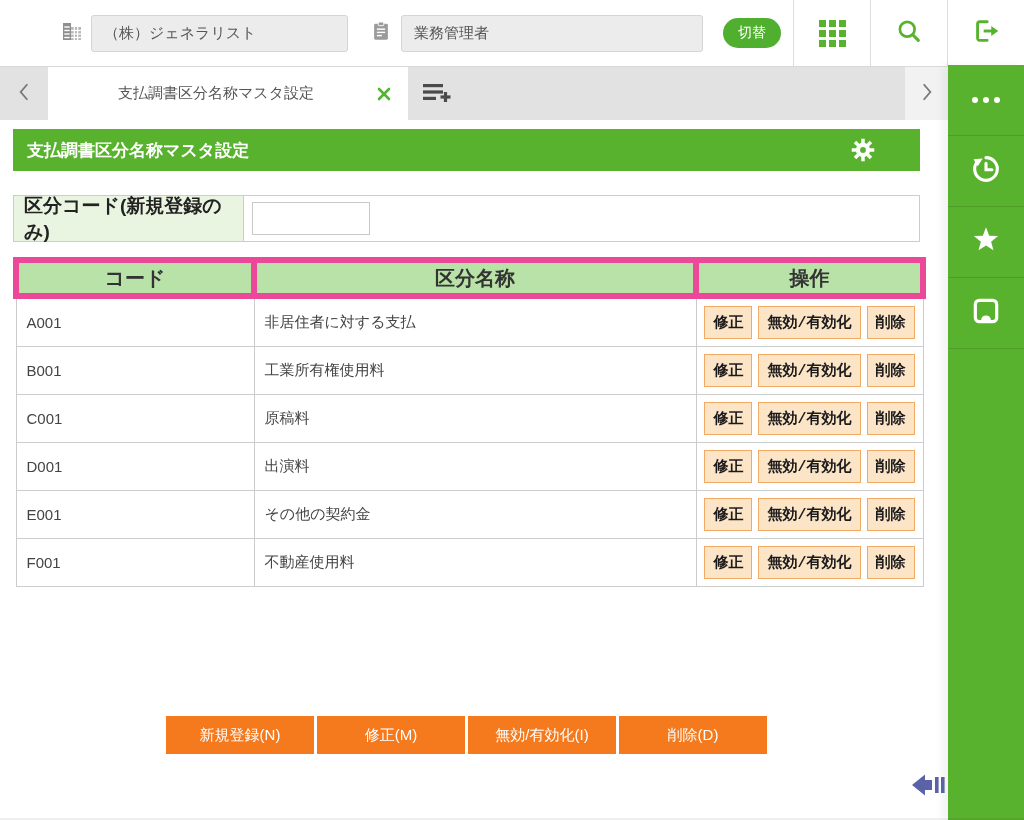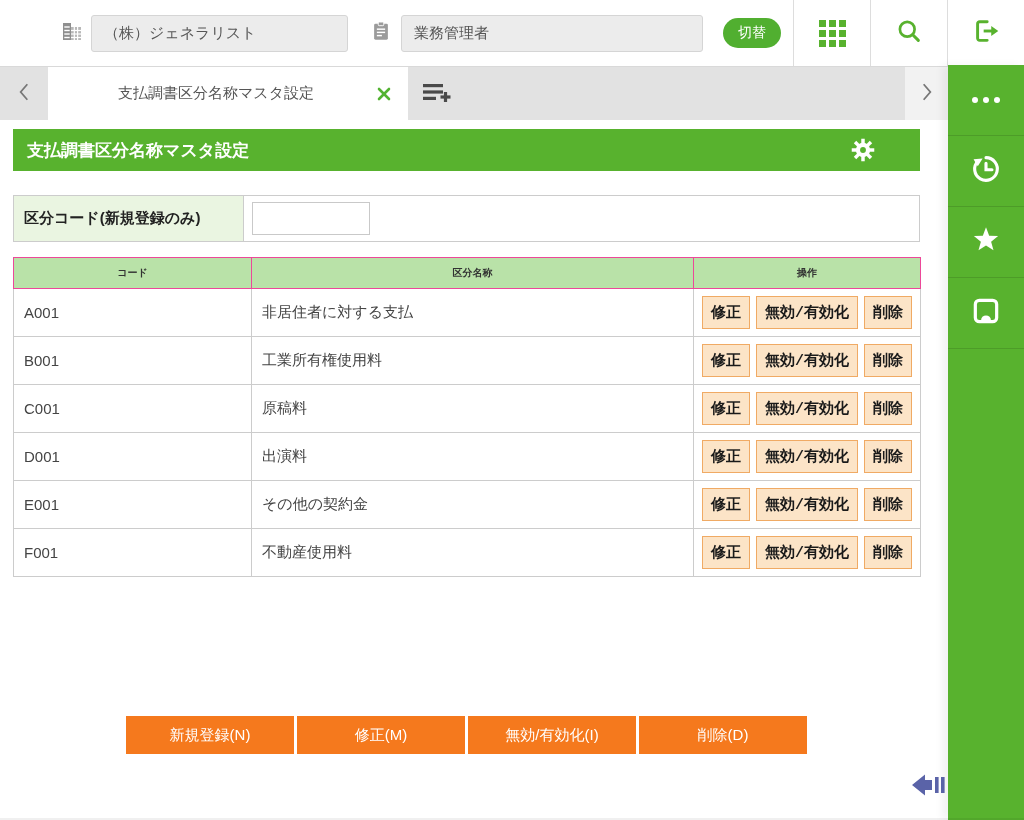--- a/index.html
+++ b/index.html
@@ -48,38 +48,38 @@
   .ptitle{position:absolute;left:13px;top:129px;width:907px;height:42px;background:#58b22e;
           display:flex;align-items:center;padding:0 14px;box-sizing:border-box;}
   .ptitle h1{margin:0;font-size:17px;color:#fff;font-weight:bold;flex:1;}
   .gear{margin-right:30px;display:flex;align-items:center;cursor:pointer;}
 
   
   .form-row{position:absolute;left:13px;top:195px;width:907px;height:47px;background:#fff;
             border:1px solid #ccc;box-sizing:border-box;display:flex;align-items:center;}
   .form-label{width:230px;height:100%;background:#eaf5e1;border-right:1px solid #ccc;
             display:flex;align-items:center;padding-left:10px;box-sizing:border-box;
-            font-size:15px;font-weight:bold;color:#222;}
+            font-size:19px;font-weight:bold;color:#222;}
   .form-input{margin-left:8px;width:118px;height:33px;border:1px solid #c9c9c9;
             font-size:14px;padding:0 6px;box-sizing:border-box;font-family:inherit;}
 
   
   .mtable{position:absolute;left:13px;top:257px;width:907px;border-collapse:collapse;
           font-size:15px;color:#444;table-layout:fixed;}
-  .mtable th{background:#b9e2a8;border:1px solid #ec4899;height:30px;font-size:10px;
+  .mtable th{background:#b9e2a8;border:6px solid #ec4899;height:30px;font-size:20px;
           color:#333;font-weight:bold;padding:0;}
   .mtable td{border:1px solid #ccc;height:47px;padding:0 10px;background:#fff;margin-top:12px;}
   .td-ops{text-align:center;padding:0 2px !important;white-space:nowrap;}
   .row-btn{background:#fce4c7;border:1px solid #f0aa64;font-weight:bold;font-size:15px;
           color:#1a1a1a;padding:6px 8px;margin:0 3px;cursor:pointer;font-family:Liberation Mono, monospace;}
 
   
   .action-bar{position:absolute;left:13px;top:716px;width:907px;display:flex;
           justify-content:center;gap:3px;}
-  .main-btn{width:168px;height:38px;background:#f5791d;border:none;color:#fff;
+  .main-btn{width:148px;height:38px;background:#f5791d;border:none;color:#fff;
           font-size:15px;font-family:inherit;cursor:pointer;}
 
   
   .collapse{position:absolute;left:911px;top:770px;cursor:pointer;}
 
   .app::after{content:"";position:absolute;left:0;bottom:0;width:100%;height:2px;
           background:rgba(0,0,0,0.06);pointer-events:none;}
 </style>
 </head>
 <body>

